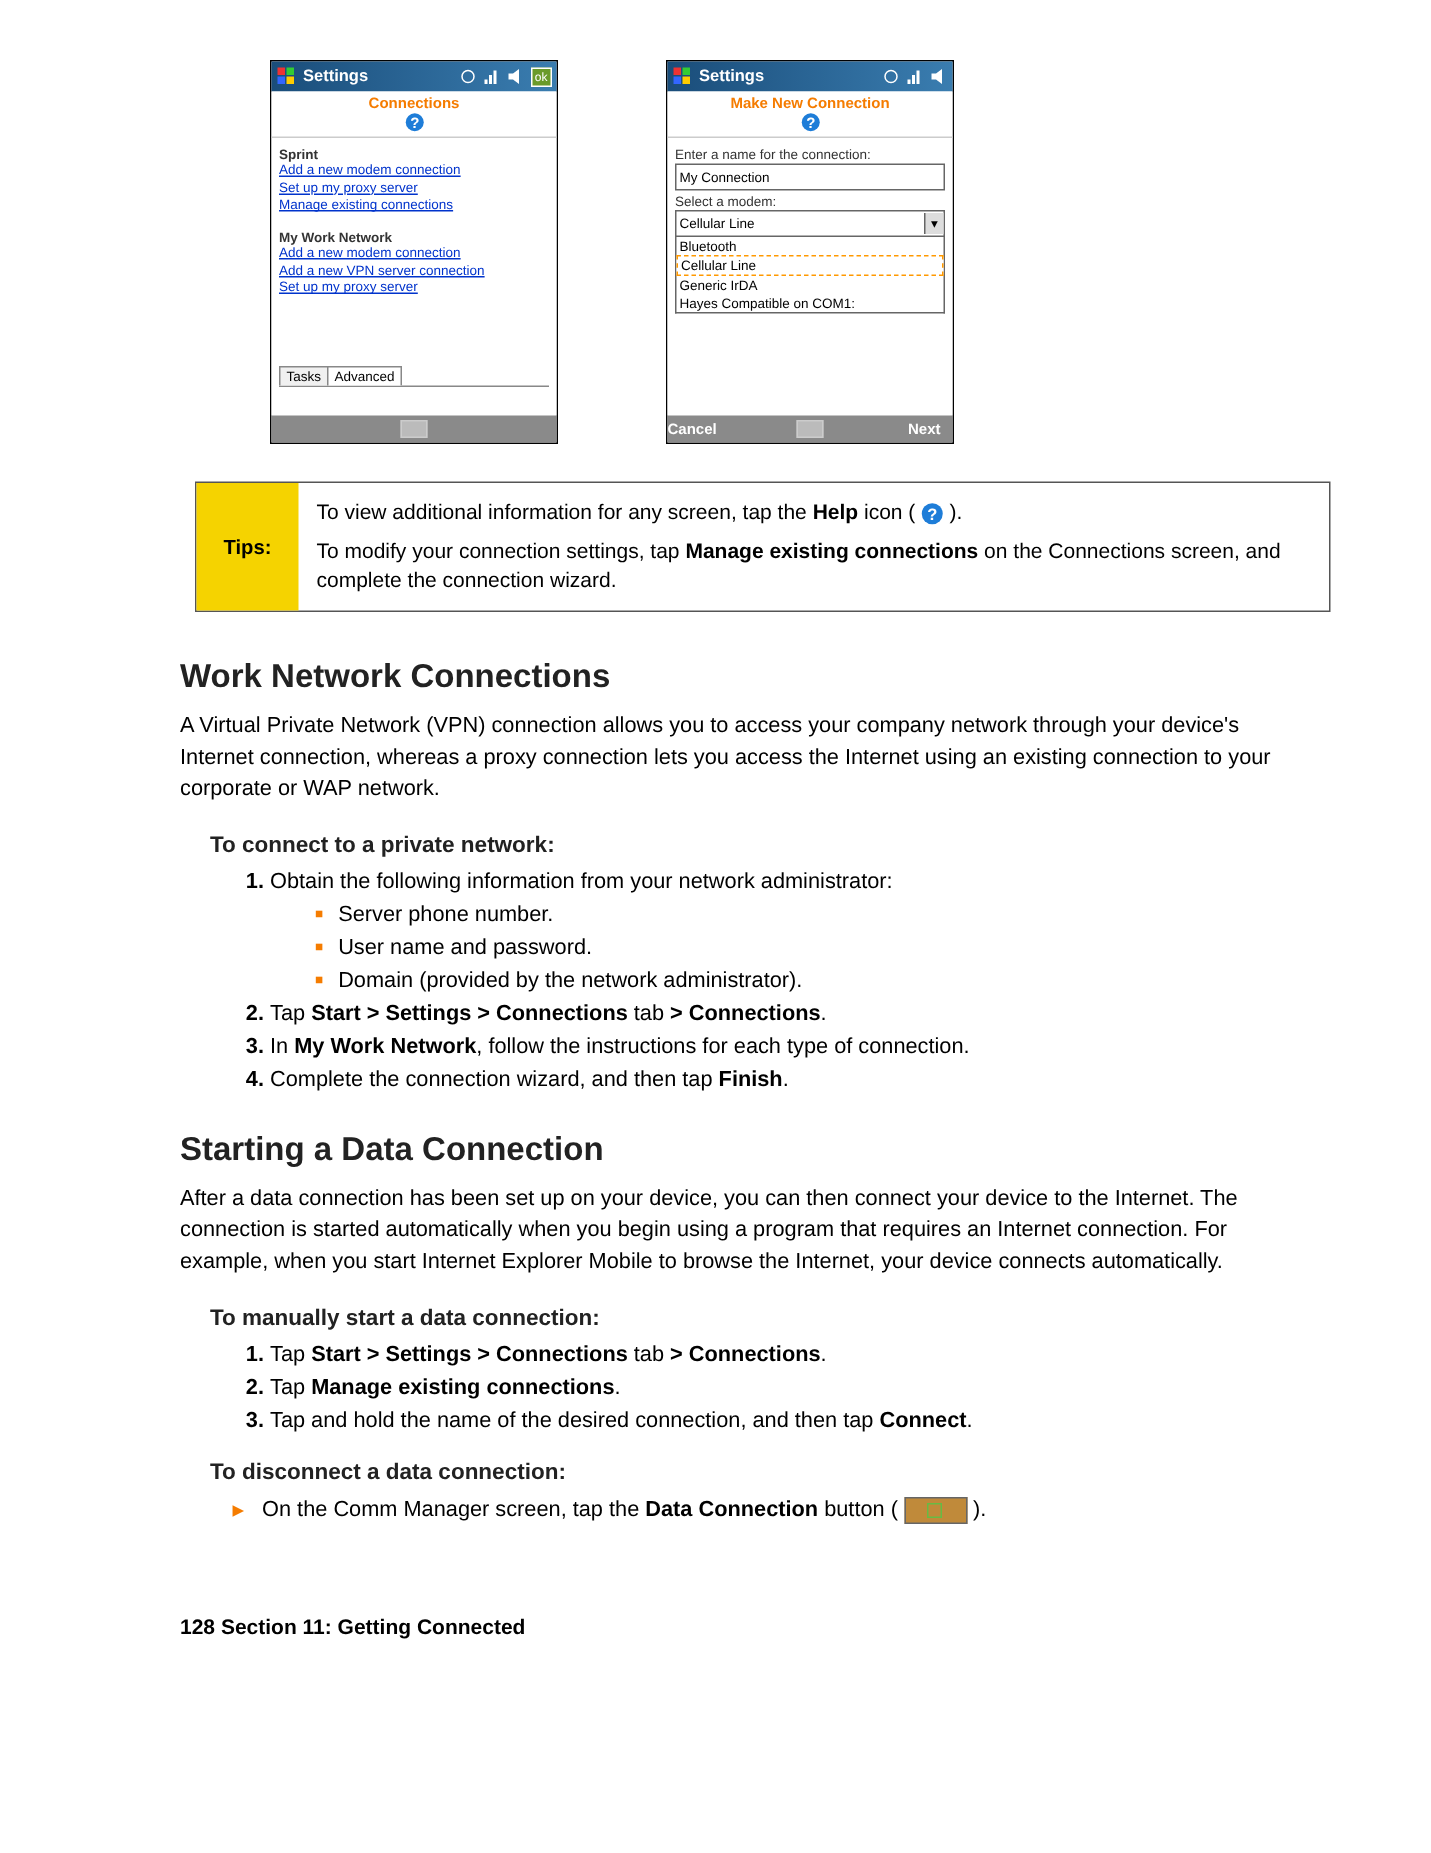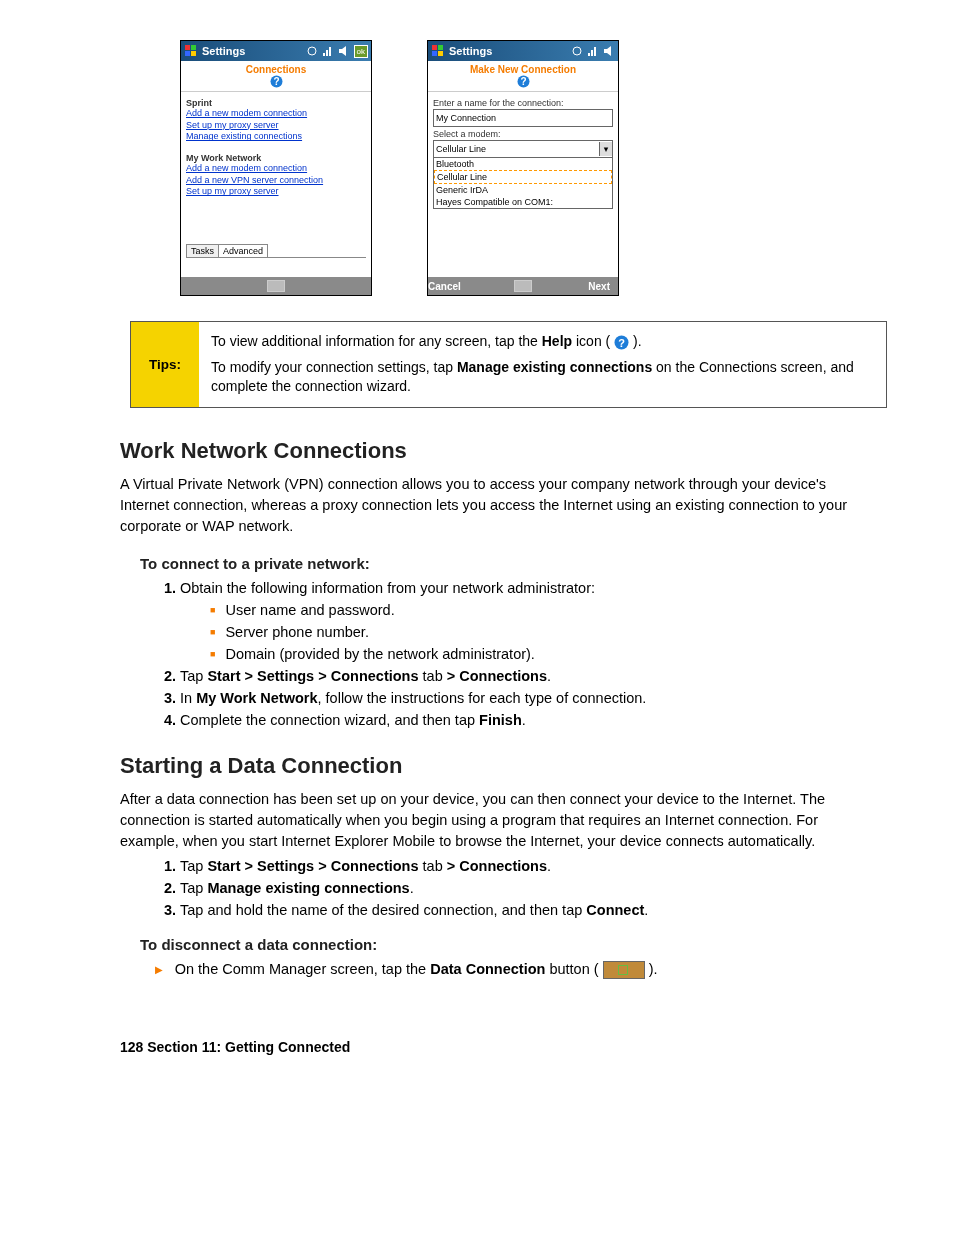--- a/index.html
+++ b/index.html
@@ -10,21 +10,21 @@
     color: #000;
     width: 954px;
     font-size: 14px;
   }
   .page {
     padding: 40px 80px 40px 120px;
     box-sizing: border-box;
   }
   .screenshots {
     display: flex;
-    gap: 55px;
+    gap: 72px;
     margin-left: 60px;
     margin-bottom: 25px;
   }
   .device {
     width: 190px;
     border: 1px solid #000;
     font-family: Tahoma, sans-serif;
     font-size: 9px;
   }
   .titlebar {
@@ -348,32 +348,33 @@
       </div>
     </div>
   </div>
 
   <h2>Work Network Connections</h2>
   <p class="body">A Virtual Private Network (VPN) connection allows you to access your company network through your device's Internet connection, whereas a proxy connection lets you access the Internet using an existing connection to your corporate or WAP network.</p>
   <h3>To connect to a private network:</h3>
   <ol>
     <li><span class="txt">Obtain the following information from your network administrator:</span>
       <ul class="square">
+        <li>Server phone number.</li>
         <li>User name and password.</li>
-        <li>Server phone number.</li>
         <li>Domain (provided by the network administrator).</li>
       </ul>
     </li>
     <li><span class="txt"><span>Tap </span><span class="b">Start &gt; Settings &gt; Connections</span><span> tab </span><span class="b">&gt; Connections</span><span>.</span></span></li>
     <li><span class="txt"><span>In </span><span class="b">My Work Network</span><span>, follow the instructions for each type of connection.</span></span></li>
     <li><span class="txt"><span>Complete the connection wizard, and then tap </span><span class="b">Finish</span><span>.</span></span></li>
   </ol>
 
   <h2>Starting a Data Connection</h2>
   <p class="body">After a data connection has been set up on your device, you can then connect your device to the Internet. The connection is started automatically when you begin using a program that requires an Internet connection. For example, when you start Internet Explorer Mobile to browse the Internet, your device connects automatically.</p>
+  <h3>To manually start a data connection:</h3>
   <ol>
     <li><span class="txt"><span>Tap </span><span class="b">Start &gt; Settings &gt; Connections</span><span> tab </span><span class="b">&gt; Connections</span><span>.</span></span></li>
     <li><span class="txt"><span>Tap </span><span class="b">Manage existing connections</span><span>.</span></span></li>
     <li><span class="txt"><span>Tap and hold the name of the desired connection, and then tap </span><span class="b">Connect</span><span>.</span></span></li>
   </ol>
   <h3>To disconnect a data connection:</h3>
   <ul class="tri">
     <li><span>On the Comm Manager screen, tap the </span><span class="b">Data Connection</span><span> button (  </span><span class="dataconn-btn"></span><span>  ).</span></li>
   </ul>
 

